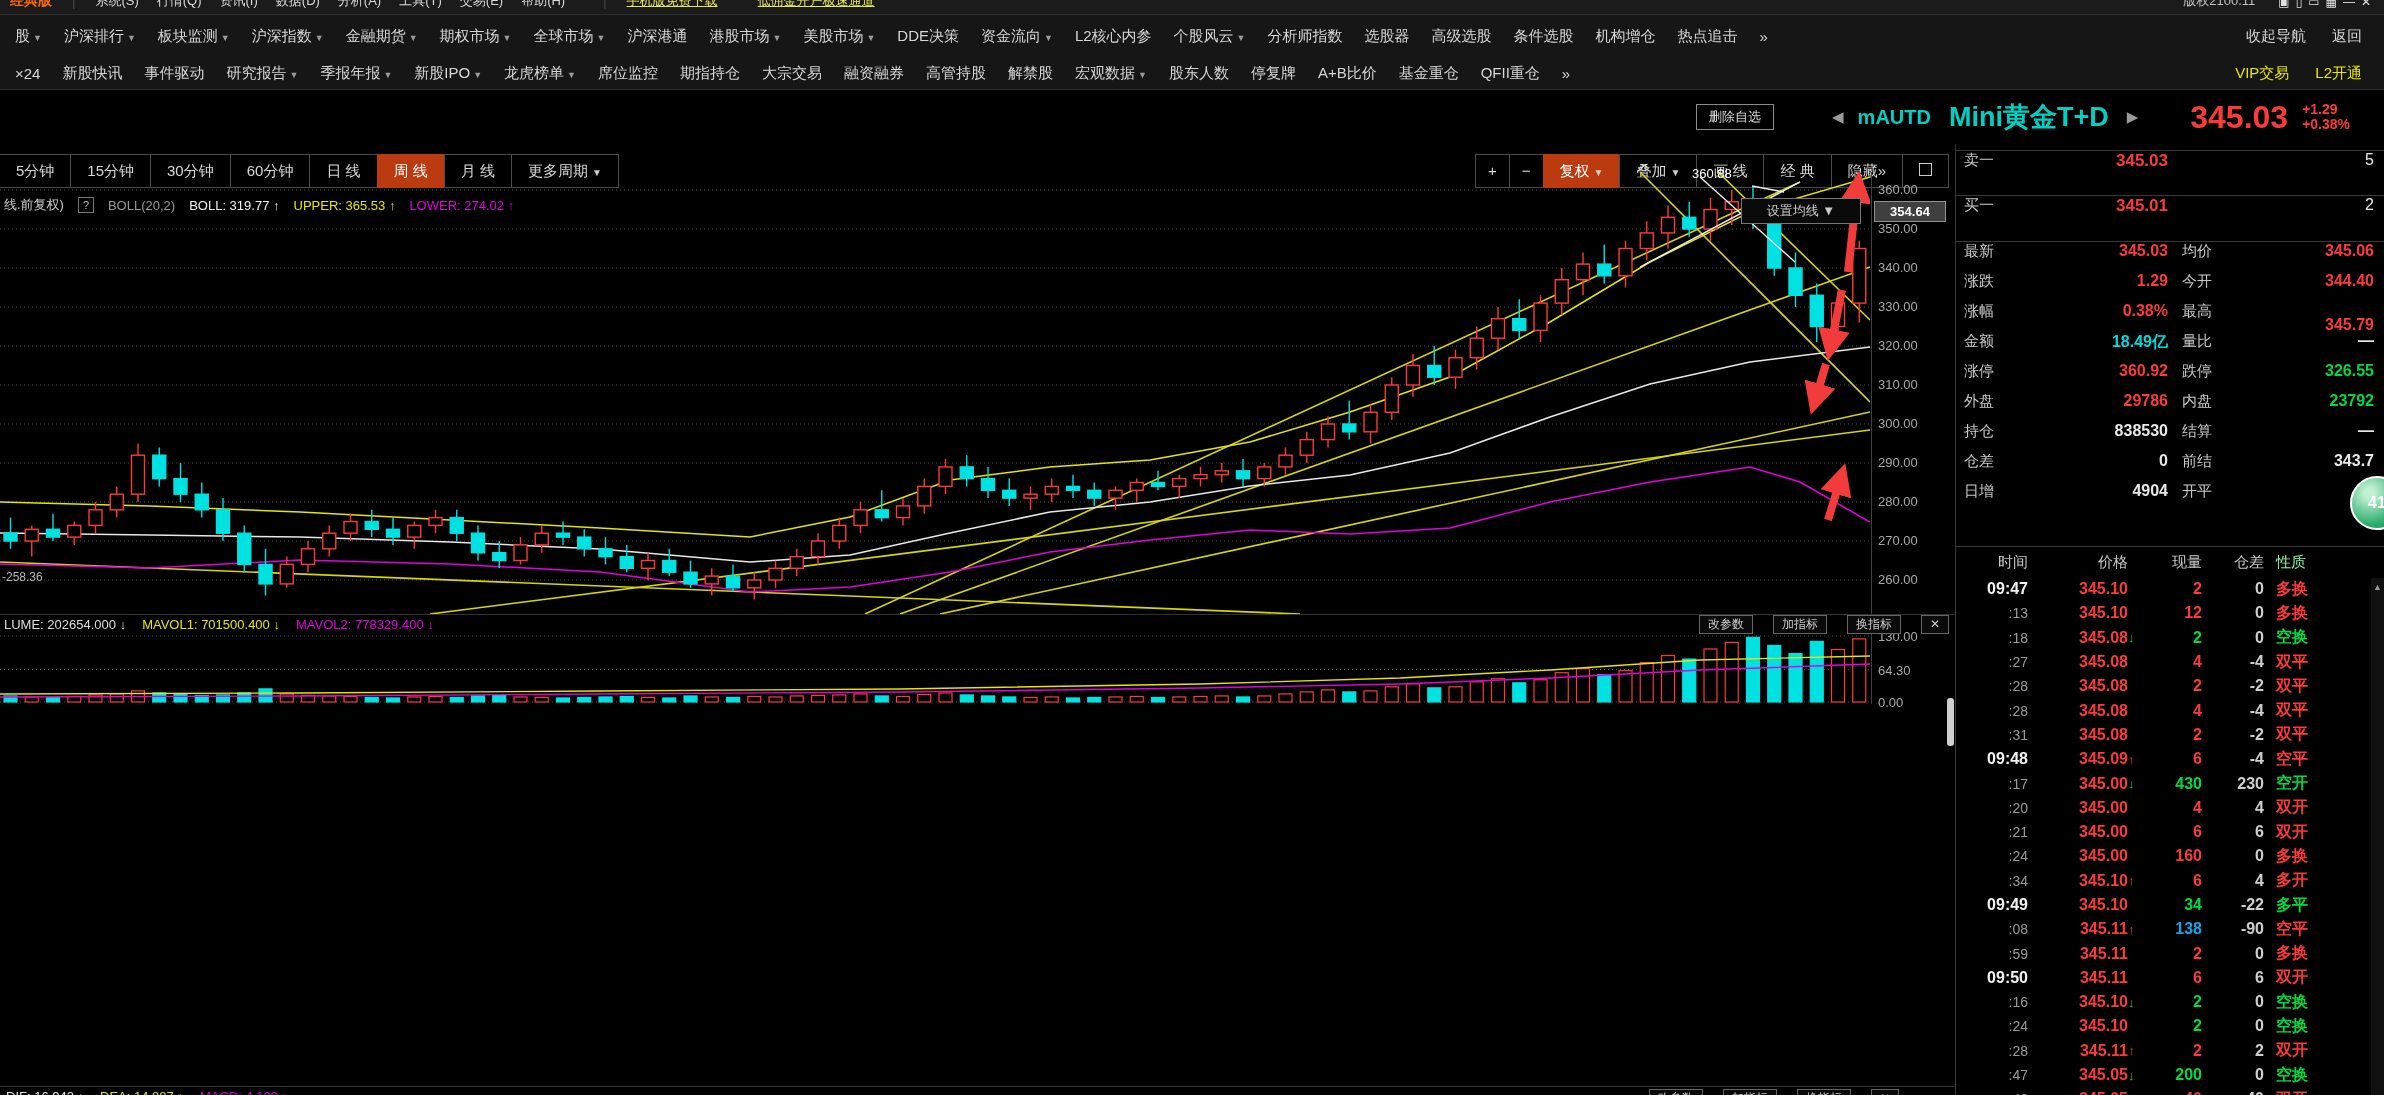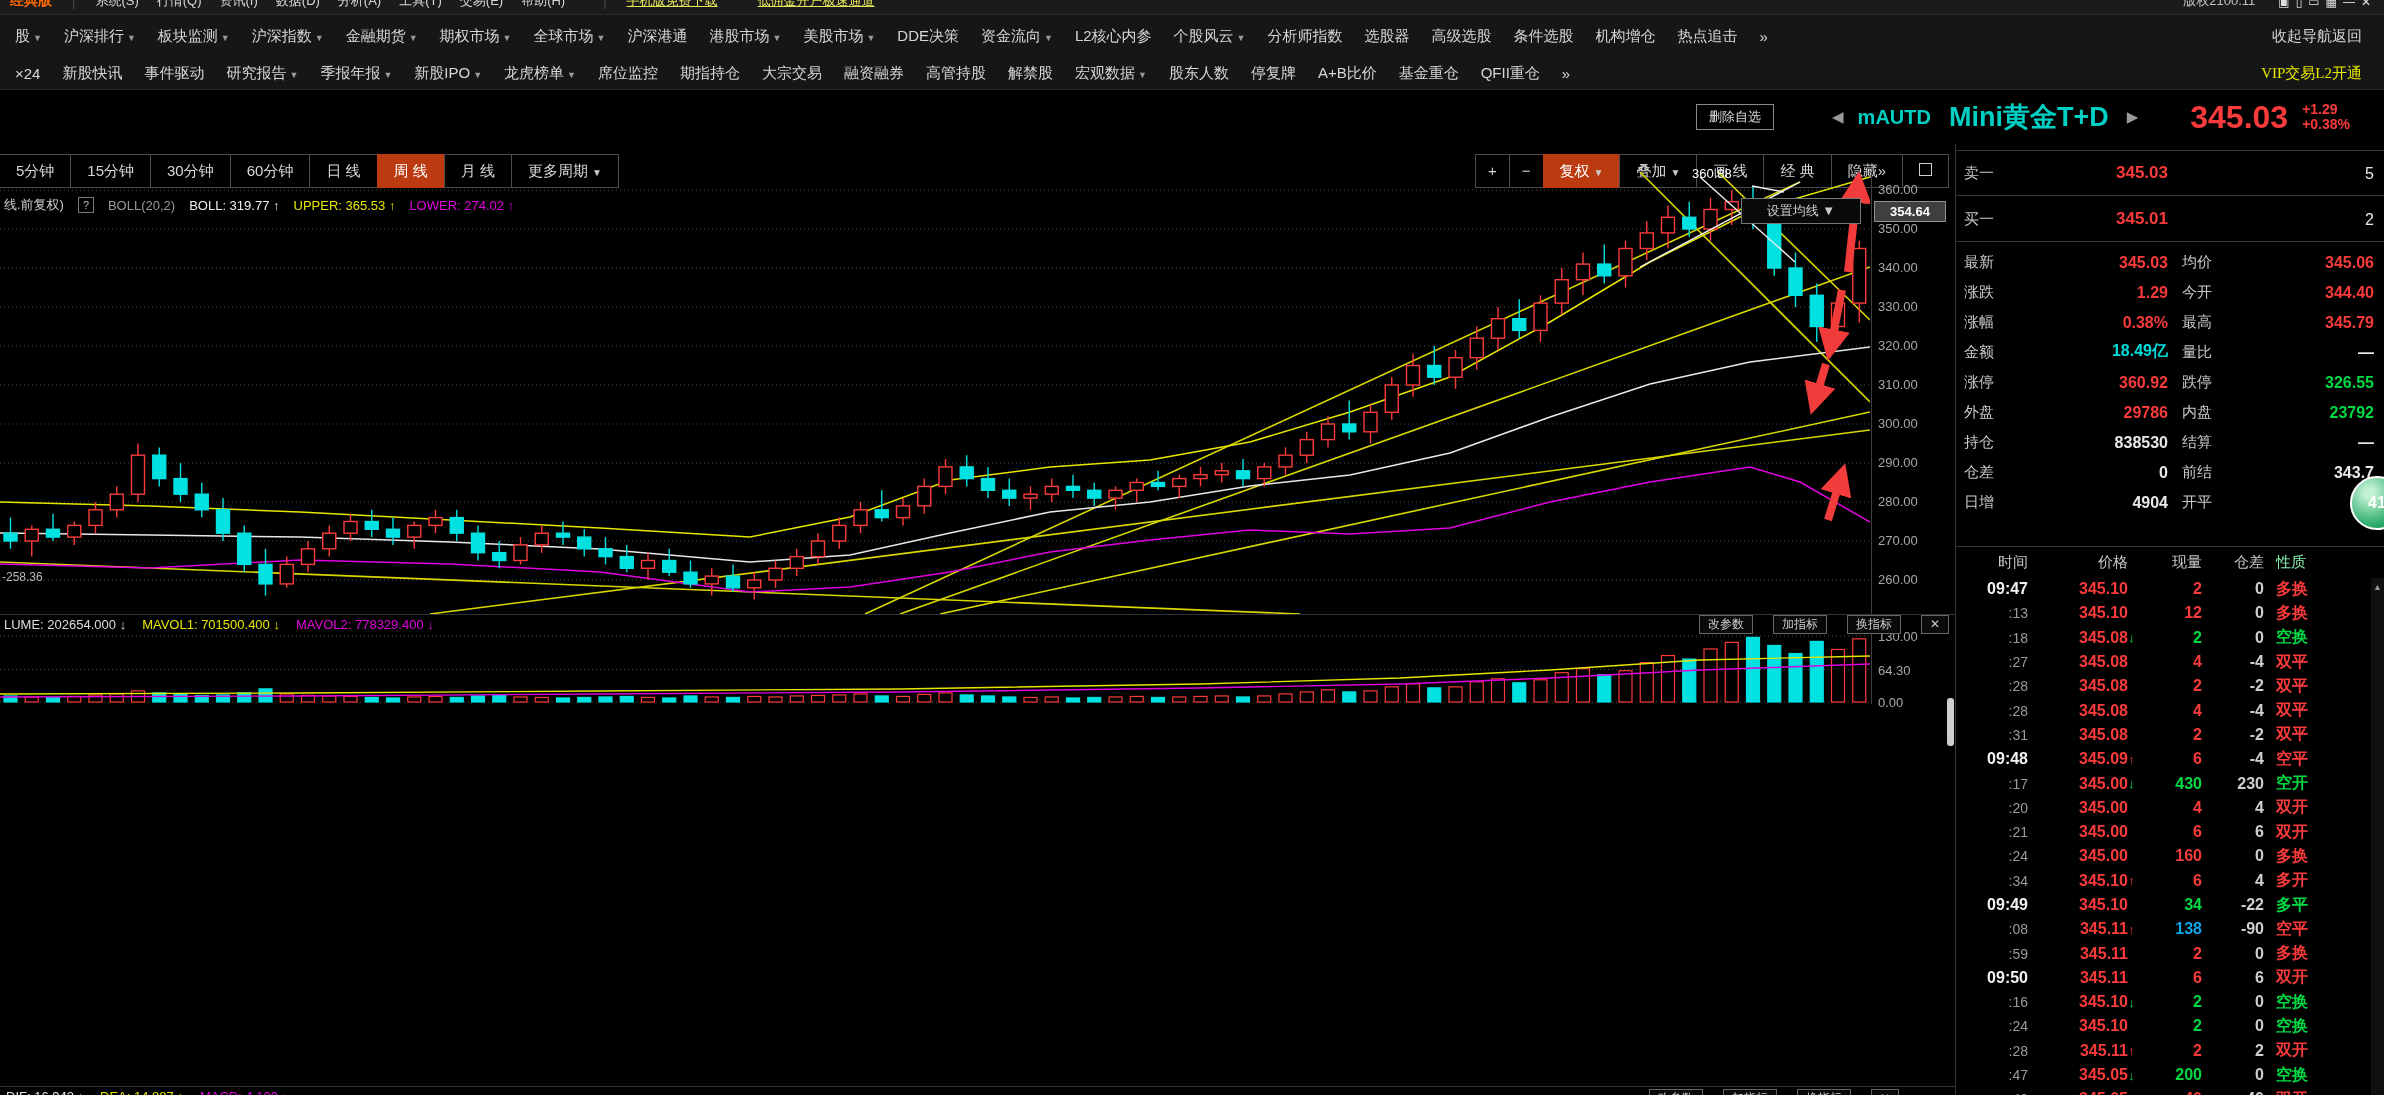--- a/index.html
+++ b/index.html
@@ -16,21 +16,21 @@
   #menubar .spacer{flex:1;}
   .version{color:#bfbfbf;}
   .winicon{color:#e0e0e0;font-size:12px;padding:0 3px;}
   
   #navbar{background:#161616;border-bottom:1px solid #2a2a2a;}
   .navrow{display:flex;align-items:center;white-space:nowrap;overflow:hidden;padding:0 4px;}
   .navrow1{height:43px;font-size:15px;}
   .navrow2{height:31px;font-size:15px;}
   .nav-item{color:#d6d6d6;margin:0 11px;cursor:default;}
   .nav-item .caret{color:#9a9a9a;font-size:9px;margin-left:3px;}
-  .nav-right{margin-left:auto;display:flex;padding-right:18px;font-family:Liberation Serif, serif;}
+  .nav-right{margin-left:auto;display:flex;gap:26px;padding-right:18px;}
   .nav-right .nav-item{margin:0;}
   .nav-yellow{color:#e6e600;}
   
   #titlebar{height:54px;display:flex;align-items:center;justify-content:flex-end;
             padding-right:34px;gap:14px;background:#000;}
   .del-btn{border:1px solid #8a8a8a;color:#ddd;font-size:13px;padding:3px 12px;margin-right:44px;}
   .tchev{color:#9a9a9a;font-size:15px;}
   .sym-code{color:#00d0c4;font-size:20px;font-weight:bold;}
   .sym-name{color:#00d0c4;font-size:27px;font-weight:bold;margin:0 4px;}
   .big-price{color:#fa3b3b;font-size:32px;font-weight:bold;margin-left:38px;}
@@ -69,29 +69,29 @@
   #vol-plot{position:absolute;top:490px;left:0;width:1870px;height:70px;}
   #left-price-label{position:absolute;left:2px;top:426px;font-size:12px;color:#b8b8b8;z-index:3;}
   #peak-label{position:absolute;left:1692px;top:22px;font-size:13px;color:#fff;z-index:3;}
   
   #footer{position:absolute;left:0;bottom:0;width:1955px;height:10px;border-top:1px solid #333;
           overflow:hidden;background:#000;}
   #footer .frow{display:flex;gap:18px;align-items:flex-start;padding:2px 0 0 6px;font-size:13px;white-space:nowrap;}
   #footer .vh-btns{padding-right:56px;}
   
   #panel{flex:1;border-left:1px solid #383838;position:relative;font-size:15px;}
-  .ord-row{position:absolute;left:0;right:0;height:46px;display:flex;align-items:flex-end;
+  .ord-row{position:absolute;left:0;right:0;height:46px;display:flex;align-items:flex-start;
            padding:0 10px 12px 8px;box-sizing:border-box;border-bottom:1px solid #383838;}
   #ord-sell{top:6px;border-top:1px solid #383838;}
   #ord-buy{top:52px;}
   .ord-label{width:64px;color:#c8c8c8;}
   .ord-price{width:140px;text-align:right;color:#fa3b3b;font-weight:bold;font-size:17px;}
   .ord-qty{flex:1;text-align:right;color:#e8e8e8;font-size:16px;}
   #quote-grid{position:absolute;top:98px;left:0;right:0;}
-  .q-row{height:30px;display:flex;align-items:flex-end;padding:0 10px 0 8px;}
+  .q-row{height:30px;display:flex;align-items:flex-start;padding:0 10px 0 8px;}
   .q-l1{width:64px;color:#c8c8c8;}
   .q-v1{width:140px;text-align:right;font-weight:bold;font-size:16px;}
   .q-l2{width:70px;padding-left:14px;color:#c8c8c8;}
   .q-v2{flex:1;text-align:right;font-weight:bold;font-size:16px;}
   #tick-area{position:absolute;top:402px;left:0;right:0;bottom:0;border-top:1px solid #383838;overflow:hidden;}
   .t-row{height:24.3px;display:flex;align-items:center;padding-left:6px;font-size:15px;}
   .t-head{height:30px;color:#c8c8c8;font-size:15px;font-weight:normal;}
   .t-time{width:66px;text-align:right;}
   .t-time.hour{color:#f2f2f2;font-weight:bold;font-size:16px;}
   .t-time.min{color:#9a9a9a;font-size:14px;}

